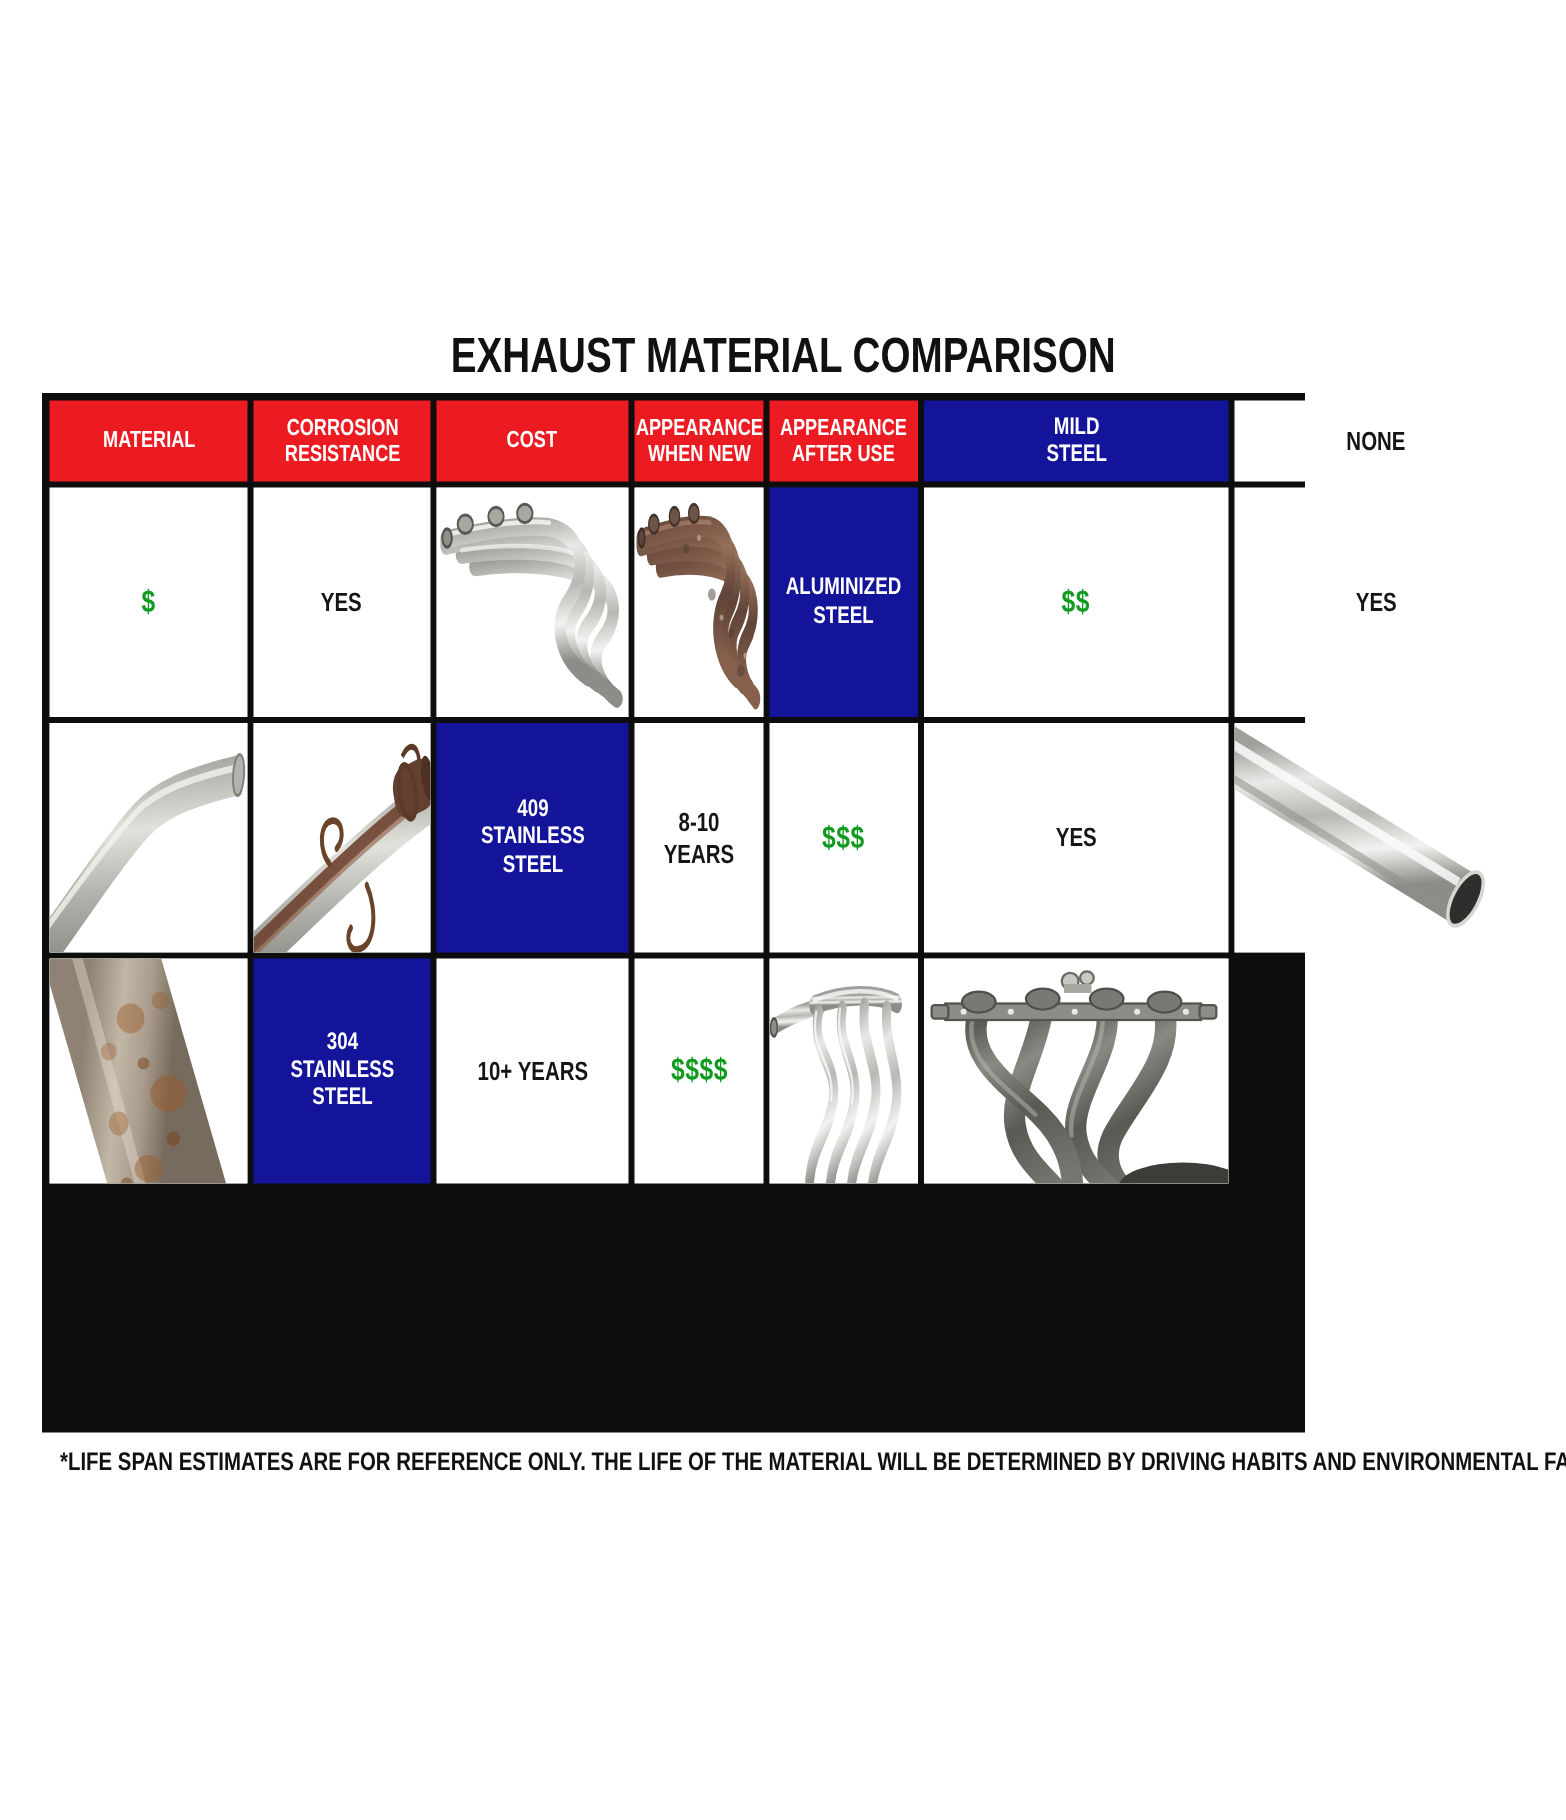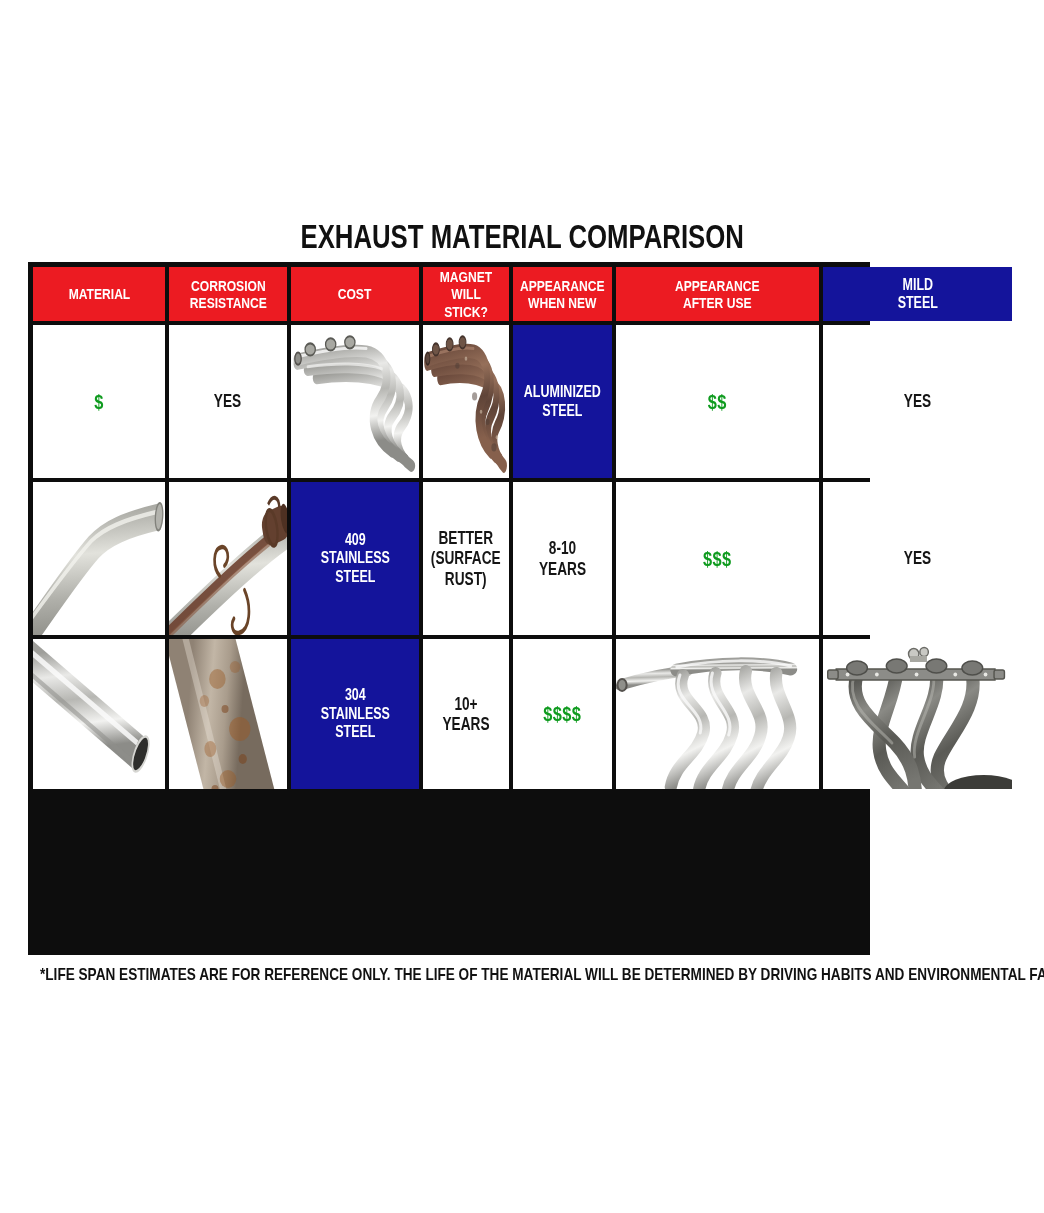--- a/index.html
+++ b/index.html
@@ -112,35 +112,34 @@
         <span class="cond">MATERIAL</span>
       </div>
     <div class="cell hdr">
         <span class="cond">CORROSION
 RESISTANCE</span>
       </div>
     <div class="cell hdr">
         <span class="cond">COST</span>
       </div>
     <div class="cell hdr">
-        <span class="cond">MAGNET
-WILL STICK?</span>
-      </div>
-    <div class="cell hdr">
         <span class="cond">APPEARANCE
 WHEN NEW</span>
       </div>
     <div class="cell hdr">
         <span class="cond">APPEARANCE
 AFTER USE</span>
       </div>
 
     <div class="cell mat">
         <span class="cond">MILD
 STEEL</span>
+      </div>
+    <div class="cell data">
+        <span class="cond">NONE</span>
       </div>
     <div class="cell cost">
         <span class="cond">$</span>
       </div>
     <div class="cell data">
         <span class="cond">YES</span>
       </div>
     <div class="cell photo">
       <svg viewBox="0 0 200 150" preserveAspectRatio="none">
         <g fill="none" stroke-linecap="round">
@@ -212,25 +211,20 @@
         <path d="M168,22 C176,12 186,14 187,25" fill="none" stroke="#5a3a28" stroke-width="4"></path>
         <path d="M86,92 C74,84 74,66 88,64 C100,62 104,76 94,82" fill="none" stroke="#6a4428" stroke-width="4.5" stroke-linecap="round"></path>
         <path d="M128,106 C140,122 138,146 118,148 C108,149 104,140 110,134" fill="none" stroke="#6a4428" stroke-width="4.5" stroke-linecap="round"></path>
       </svg>
     </div>
 
     <div class="cell mat">
         <span class="cond">409
 STAINLESS
 STEEL</span>
-      </div>
-    <div class="cell data">
-        <span class="cond">BETTER
-(SURFACE
-RUST)</span>
       </div>
     <div class="cell data">
         <span class="cond">8-10 YEARS</span>
       </div>
     <div class="cell cost">
         <span class="cond">$$$</span>
       </div>
     <div class="cell data">
         <span class="cond">YES</span>
       </div>

